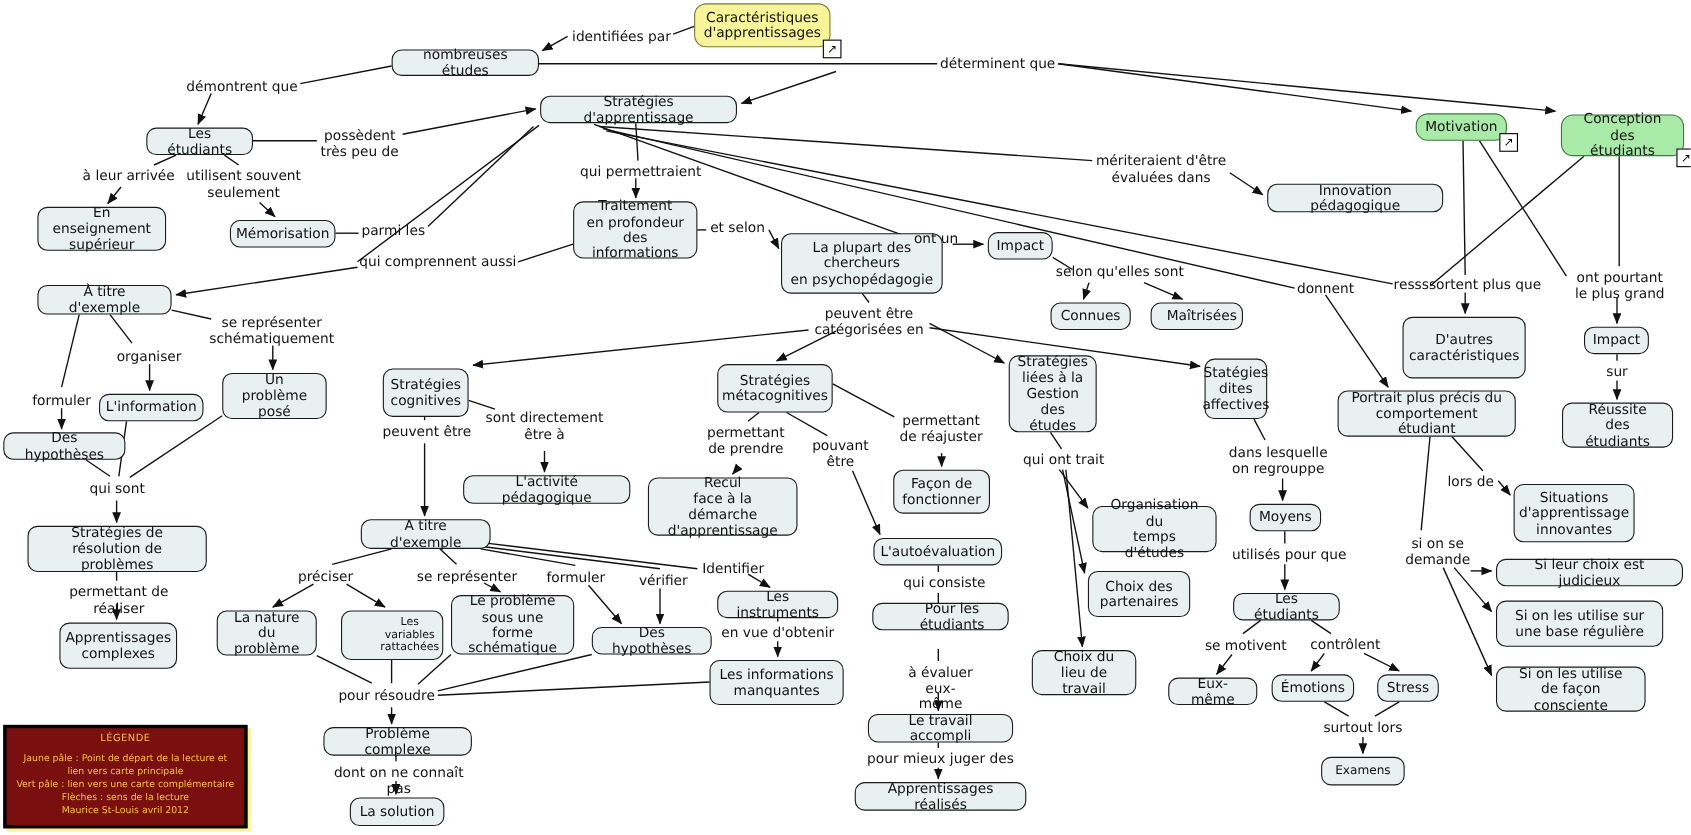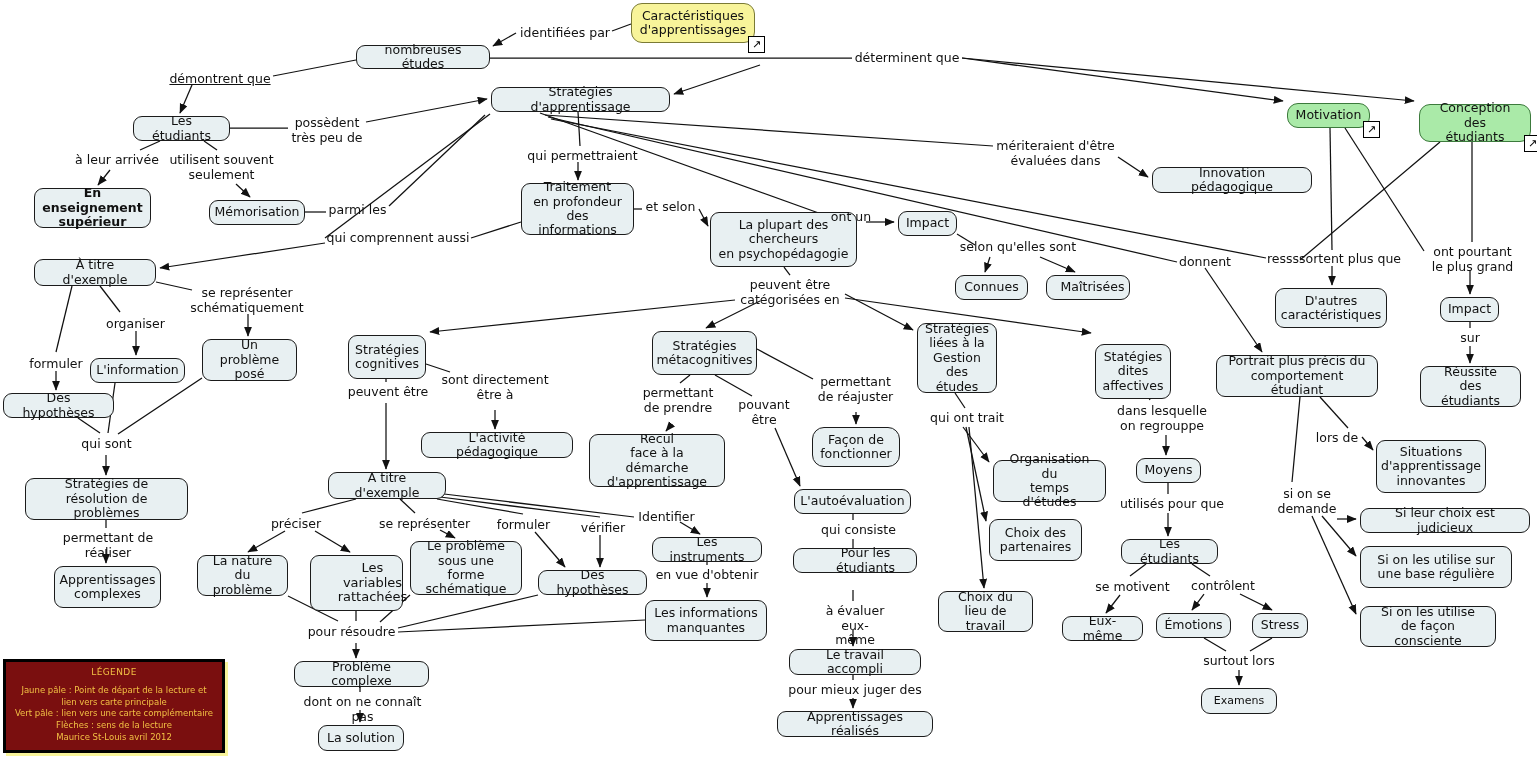--- a/index.html
+++ b/index.html
@@ -156,81 +156,81 @@
       <div class="gobtn" style="left: 748px; top: 36px;">↗</div>
       <div class="node" style="left: 356px; top: 45px; width: 134px; height: 24px; font-size: 12.5px;">nombreuses études</div>
       <div class="node" style="left: 491px; top: 87px; width: 179px; height: 25px; font-size: 12.5px;">Stratégies d'apprentissage</div>
       <div class="node green" style="left: 1287px; top: 103px; width: 83px; height: 25px; font-size: 12.5px;">Motivation</div>
       <div class="gobtn" style="left: 1363px; top: 121px;">↗</div>
       <div class="node green" style="left: 1419px; top: 104px; width: 112px; height: 38px; font-size: 12.5px;">Conception des
 étudiants</div>
       <div class="gobtn" style="left: 1524px; top: 135px;">↗</div>
       <div class="node" style="left: 133px; top: 116px; width: 97px; height: 25px; font-size: 12.5px;">Les étudiants</div>
       <div class="node" style="left: 1152px; top: 167px; width: 160px; height: 26px; font-size: 12.5px;">Innovation pédagogique</div>
-      <div class="node" style="left: 34px; top: 188px; width: 117px; height: 40px; font-size: 12.5px; font-weight: bold;">En enseignement
+      <div class="node" style="left: 34px; top: 188px; width: 117px; height: 40px; font-size: 12.5px;">En enseignement
 supérieur</div>
       <div class="node" style="left: 521px; top: 183px; width: 113px; height: 52px; font-size: 12.5px;">Traitement
 en profondeur
 des informations</div>
       <div class="node" style="left: 209px; top: 200px; width: 96px; height: 25px; font-size: 12.5px;">Mémorisation</div>
       <div class="node" style="left: 898px; top: 211px; width: 59px; height: 25px; font-size: 12.5px;">Impact</div>
       <div class="node" style="left: 710px; top: 212px; width: 147px; height: 55px; font-size: 12.5px;">La plupart des
 chercheurs
 en psychopédagogie</div>
       <div class="node" style="left: 34px; top: 259px; width: 122px; height: 27px; font-size: 12.5px;">À titre d'exemple</div>
       <div class="node" style="left: 955px; top: 275px; width: 73px; height: 25px; font-size: 12.5px;">Connues</div>
       <div class="node" style="left: 1046px; top: 275px; width: 84px; height: 25px; font-size: 12.5px; padding-left: 16px;">Maîtrisées</div>
-      <div class="node" style="left: 1275px; top: 288px; width: 112px; height: 40px; font-size: 12.5px;">D'autres
+      <div class="node" style="left: 1275px; top: 288px; width: 112px; height: 56px; font-size: 12.5px;">D'autres
 caractéristiques</div>
       <div class="node" style="left: 1440px; top: 297px; width: 59px; height: 25px; font-size: 12.5px;">Impact</div>
       <div class="node" style="left: 202px; top: 339px; width: 95px; height: 42px; font-size: 12.5px;">Un problème
 posé</div>
       <div class="node" style="left: 348px; top: 335px; width: 78px; height: 44px; font-size: 12.5px;">Stratégies
 cognitives</div>
       <div class="node" style="left: 652px; top: 331px; width: 105px; height: 44px; font-size: 12.5px;">Stratégies
 métacognitives</div>
       <div class="node" style="left: 917px; top: 323px; width: 80px; height: 70px; font-size: 12.5px;">Stratégies
 liées à la
 Gestion des
 études</div>
-      <div class="node" style="left: 1095px; top: 344px; width: 76px; height: 55px; font-size: 12.5px;">Statégies
+      <div class="node" style="left: 1095px; top: 326px; width: 57px; height: 55px; font-size: 12.5px;">Statégies
 dites
 affectives</div>
       <div class="node" style="left: 90px; top: 358px; width: 95px; height: 25px; font-size: 12.5px;">L'information</div>
       <div class="node" style="left: 1216px; top: 355px; width: 162px; height: 42px; font-size: 12.5px;">Portrait plus précis du
 comportement étudiant</div>
       <div class="node" style="left: 3px; top: 393px; width: 111px; height: 25px; font-size: 12.5px;">Des hypothèses</div>
       <div class="node" style="left: 1420px; top: 366px; width: 101px; height: 41px; font-size: 12.5px;">Réussite
 des étudiants</div>
       <div class="node" style="left: 421px; top: 432px; width: 152px; height: 26px; font-size: 12.5px;">L'activité pédagogique</div>
       <div class="node" style="left: 589px; top: 434px; width: 136px; height: 53px; font-size: 12.5px;">Recul
 face à la démarche
 d'apprentissage</div>
-      <div class="node" style="left: 812px; top: 427px; width: 88px; height: 40px; font-size: 12.5px; border-radius: 12px;">Façon de
+      <div class="node" style="left: 812px; top: 427px; width: 88px; height: 40px; font-size: 12.5px;">Façon de
 fonctionner</div>
       <div class="node" style="left: 1376px; top: 440px; width: 110px; height: 53px; font-size: 12.5px;">Situations
 d'apprentissage
 innovantes</div>
       <div class="node" style="left: 993px; top: 460px; width: 113px; height: 42px; font-size: 12.5px;">Organisation du
 temps d'études</div>
       <div class="node" style="left: 1136px; top: 458px; width: 65px; height: 25px; font-size: 12.5px;">Moyens</div>
       <div class="node" style="left: 25px; top: 478px; width: 163px; height: 42px; font-size: 12.5px;">Stratégies de
 résolution de problèmes</div>
       <div class="node" style="left: 328px; top: 472px; width: 118px; height: 27px; font-size: 12.5px;">A titre d'exemple</div>
       <div class="node" style="left: 794px; top: 489px; width: 117px; height: 25px; font-size: 12.5px;">L'autoévaluation</div>
       <div class="node" style="left: 1360px; top: 508px; width: 170px; height: 25px; font-size: 12.5px;">Si leur choix est judicieux</div>
       <div class="node" style="left: 652px; top: 537px; width: 110px; height: 25px; font-size: 12.5px;">Les instruments</div>
       <div class="node" style="left: 989px; top: 519px; width: 93px; height: 42px; font-size: 12.5px;">Choix des
 partenaires</div>
       <div class="node" style="left: 1121px; top: 539px; width: 97px; height: 25px; font-size: 12.5px;">Les étudiants</div>
       <div class="node" style="left: 1360px; top: 546px; width: 152px; height: 42px; font-size: 12.5px;">Si on les utilise sur
 une base régulière</div>
       <div class="node" style="left: 197px; top: 555px; width: 91px; height: 41px; font-size: 12.5px;">La nature
 du problème</div>
-      <div class="node" style="left: 310px; top: 555px; width: 93px; height: 56px; font-size: 13px; padding-left: 39px;">Les variables
+      <div class="node" style="left: 310px; top: 555px; width: 93px; height: 45px; font-size: 10px; padding-left: 39px;">Les variables
 rattachées</div>
       <div class="node" style="left: 410px; top: 541px; width: 112px; height: 54px; font-size: 12.5px;">Le problème
 sous une forme
 schématique</div>
       <div class="node" style="left: 538px; top: 570px; width: 109px; height: 25px; font-size: 12.5px;">Des hypothèses</div>
       <div class="node" style="left: 793px; top: 548px; width: 124px; height: 25px; font-size: 12.5px; padding-left: 28px;">Pour les étudiants</div>
       <div class="node" style="left: 54px; top: 566px; width: 107px; height: 42px; font-size: 12.5px;">Apprentissages
 complexes</div>
       <div class="node" style="left: 938px; top: 591px; width: 95px; height: 41px; font-size: 12.5px;">Choix du
 lieu de travail</div>
@@ -243,21 +243,21 @@
       <div class="node" style="left: 1062px; top: 616px; width: 81px; height: 25px; font-size: 12.5px;">Eux-même</div>
       <div class="node" style="left: 294px; top: 661px; width: 135px; height: 26px; font-size: 12.5px;">Problème complexe</div>
       <div class="node" style="left: 789px; top: 649px; width: 132px; height: 26px; font-size: 12.5px;">Le travail accompli</div>
       <div class="node" style="left: 1201px; top: 688px; width: 76px; height: 26px; font-size: 11px;">Examens</div>
       <div class="node" style="left: 777px; top: 711px; width: 156px; height: 26px; font-size: 12.5px;">Apprentissages réalisés</div>
       <div class="node" style="left: 318px; top: 725px; width: 86px; height: 26px; font-size: 12.5px;">La solution</div>
     </div>
   <div id="labels-layer">
       <div class="lbl" style="left: 518px; top: 26px; width: 94px; font-size: 12.5px;">identifiées par</div>
       <div class="lbl" style="left: 852px; top: 51px; width: 110px; font-size: 12.5px;">déterminent que</div>
-      <div class="lbl" style="left: 165px; top: 72px; width: 110px; font-size: 12.5px; text-decoration: underline;">démontrent que</div>
+      <div class="lbl" style="left: 165px; top: 72px; width: 110px; font-size: 12.5px;">démontrent que</div>
       <div class="lbl" style="left: 288px; top: 116px; width: 78px; font-size: 12.5px;">possèdent
 très peu de</div>
       <div class="lbl" style="left: 993px; top: 139px; width: 125px; font-size: 12.5px;">mériteraient d'être
 évaluées dans</div>
       <div class="lbl" style="left: 524px; top: 149px; width: 117px; font-size: 12.5px;">qui permettraient</div>
       <div class="lbl" style="left: 72px; top: 153px; width: 90px; font-size: 12.5px;">à leur arrivée</div>
       <div class="lbl" style="left: 166px; top: 153px; width: 111px; font-size: 12.5px;">utilisent souvent
 seulement</div>
       <div class="lbl" style="left: 827px; top: 210px; width: 48px; font-size: 12.5px;">ont un</div>
       <div class="lbl" style="left: 326px; top: 203px; width: 63px; font-size: 12.5px;">parmi les</div>

